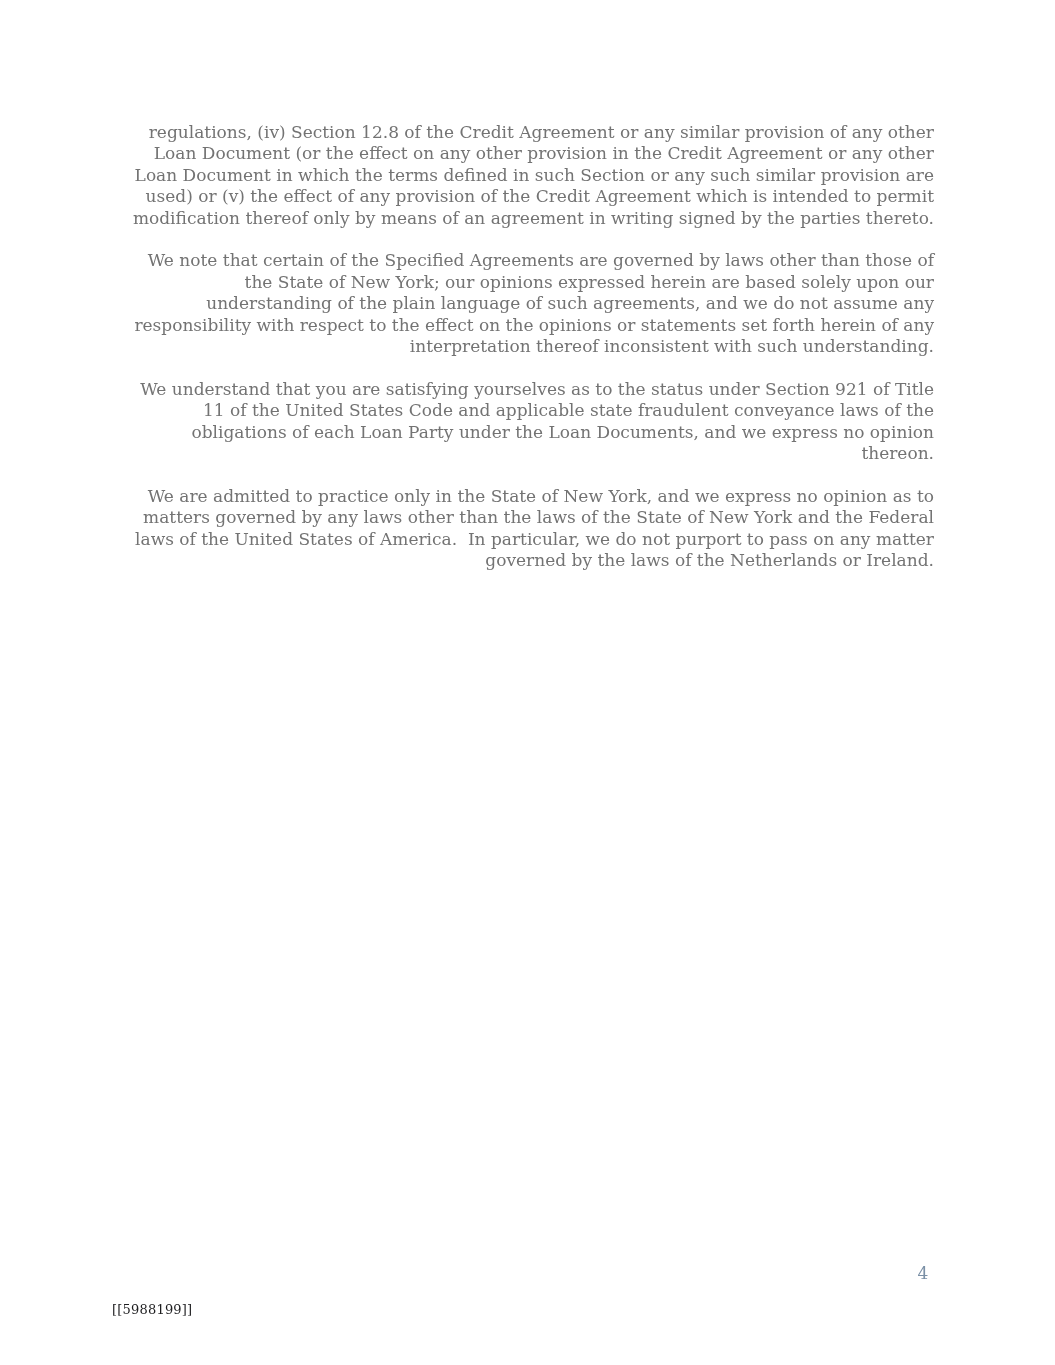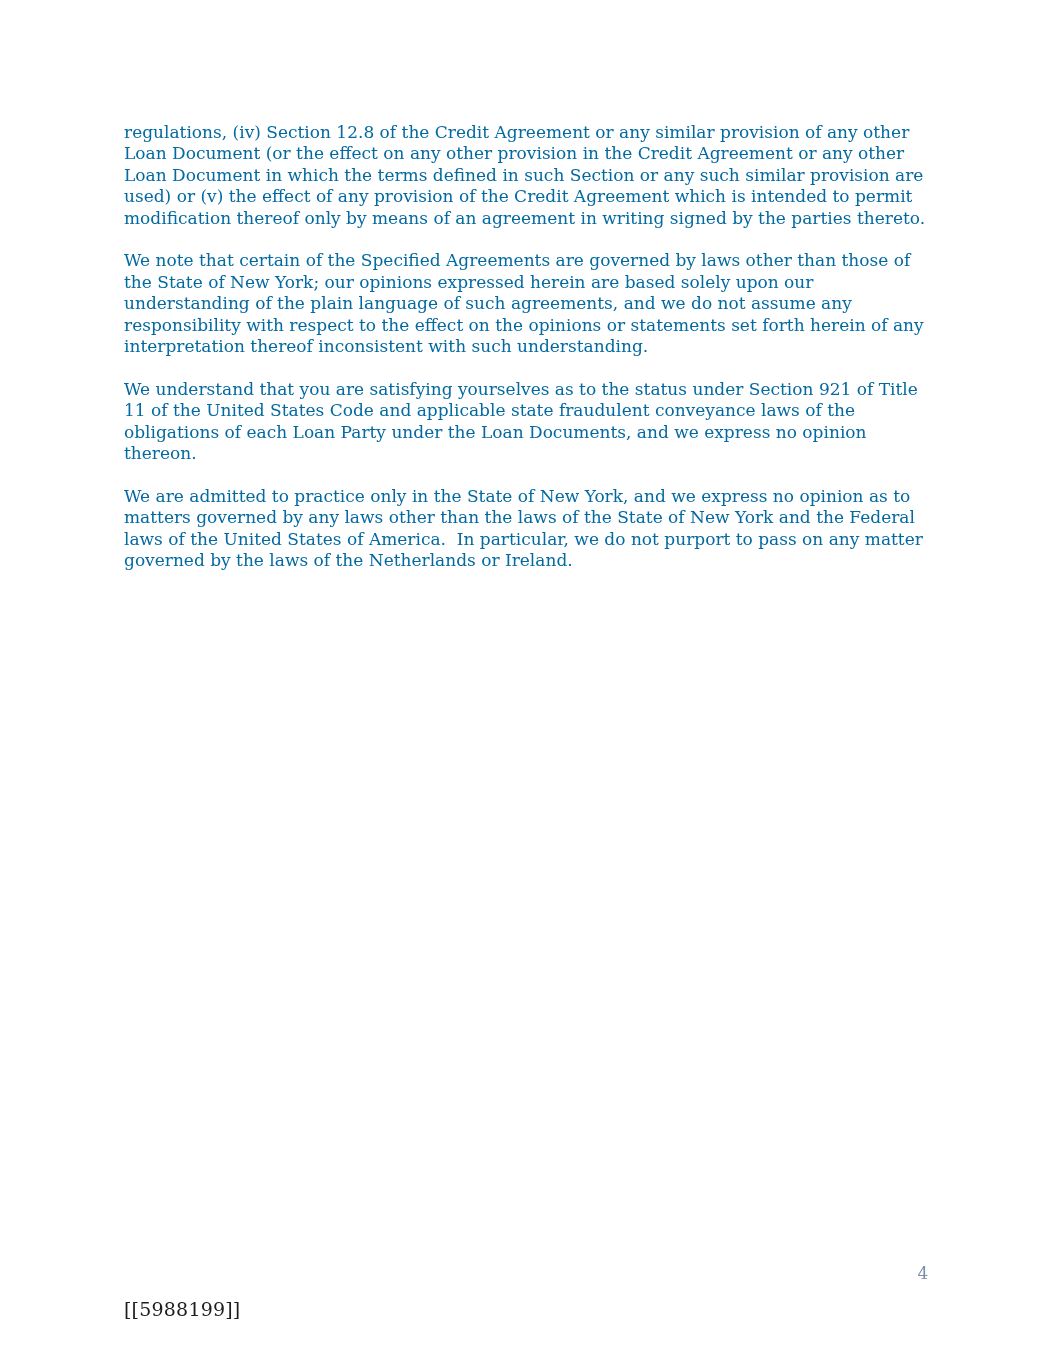--- a/index.html
+++ b/index.html
@@ -17,44 +17,44 @@
   .page {
     position: absolute;
     inset: 0;
     background: #ffffff;
   }
   .body-text {
     position: absolute;
     left: 124px;
     top: 122px;
     width: 810px;
-    color: #0369a1;
+    color: #737373;
     font-size: 17px;
     line-height: 21.4px;
-    text-align: left;
+    text-align: right;
   }
   .para {
     margin: 0 0 21.4px 0;
     white-space: pre-wrap; 
   }
   .page-number {
     position: absolute;
     left: 906px;
     top: 1263px;
     width: 34px;
     text-align: center;
     font-size: 17px;
     line-height: 21px;
     color: #7b90a6;
   }
   .doc-stamp {
     position: absolute;
-    left: 124px;
+    left: 112px;
     top: 1301px;
-    font-size: 19px;
+    font-size: 13px;
     line-height: 17px;
     color: #1d1d1f;
     letter-spacing: 0.2px;
   }
 </style>
 </head>
 <body>
 
 <div class="page">
 

